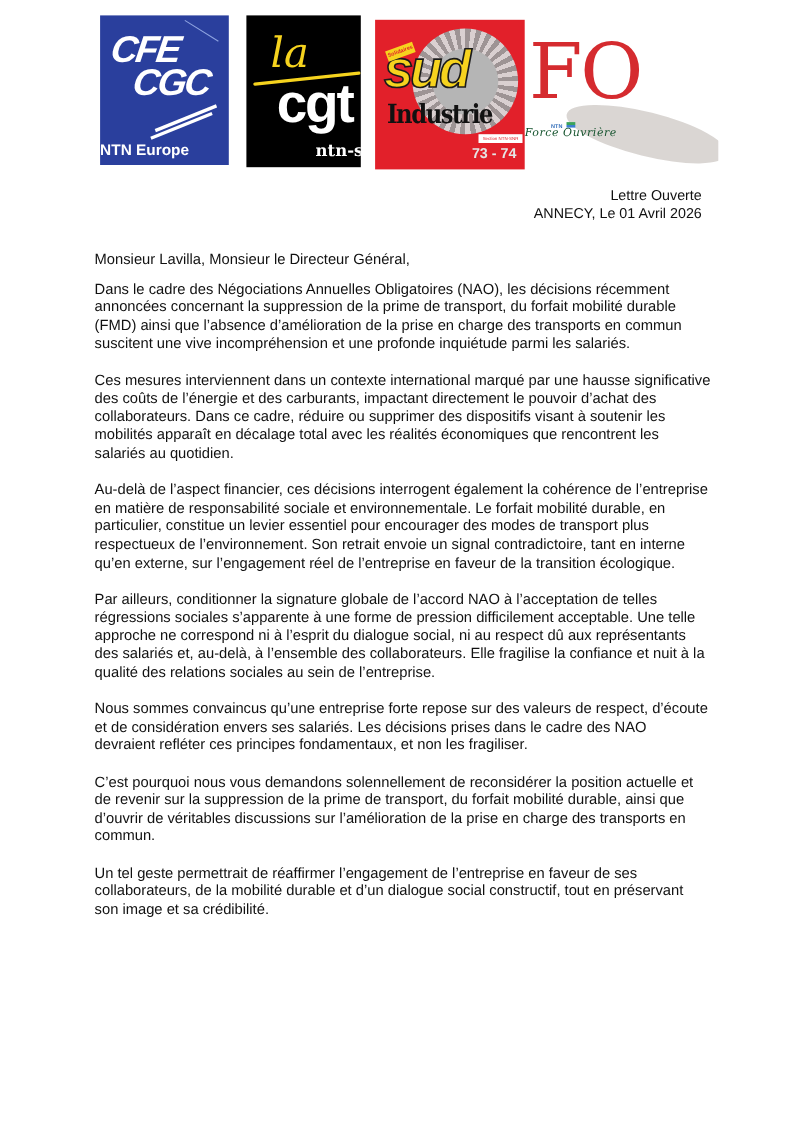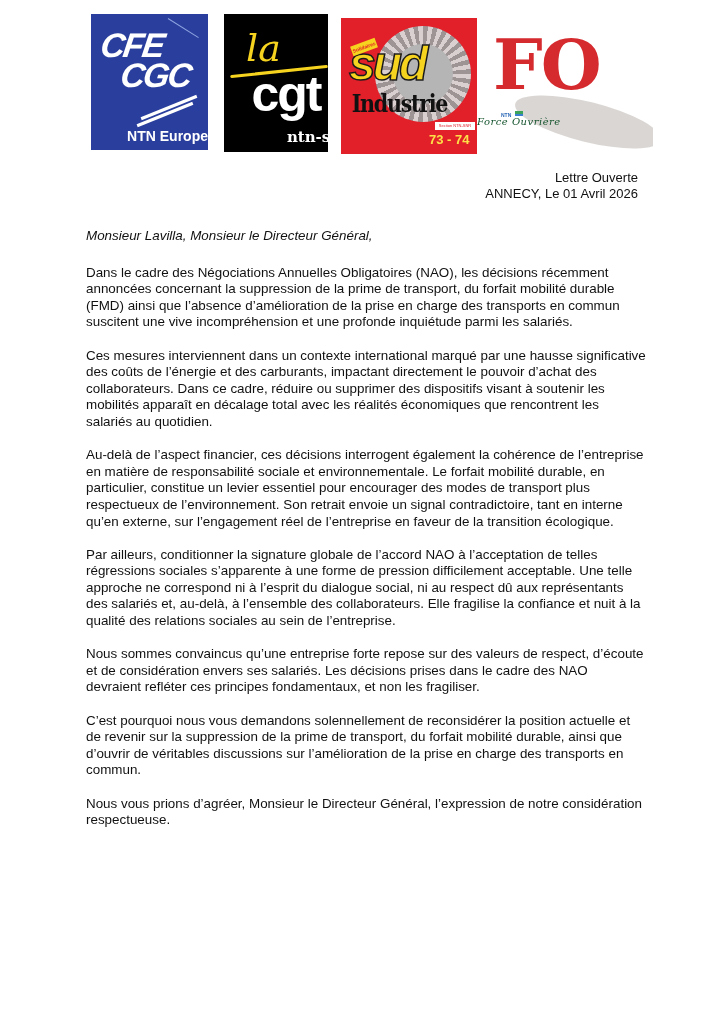--- a/index.html
+++ b/index.html
@@ -8,21 +8,21 @@
     .logos { position: absolute; top: 14px; left: 91px; height: 140px; width: 560px; }
     .logo { position: absolute; top: 0; overflow: hidden; }
     
     .logo-cfe { left: 0; top: 0; width: 117px; height: 136px; background: #2a3f9d; }
     .logo-cfe .cfe { position: absolute; left: 10px; top: 16px; color: #fff; font-weight: bold;
                      font-size: 34px; font-style: italic; letter-spacing: -2px; transform: skewX(-8deg); line-height: 30px; }
     .logo-cfe .cgc { position: absolute; left: 30px; top: 46px; color: #fff; font-weight: bold;
                      font-size: 34px; font-style: italic; letter-spacing: -2px; transform: skewX(-8deg); line-height: 30px; }
     .logo-cfe .stripe { position: absolute; left: 48px; width: 60px; height: 3px; background: #fff; transform: rotate(-22deg); }
     .logo-cfe .roof { position: absolute; right: 4px; top: 4px; width: 36px; height: 1px; background: #8fa4e0; transform: rotate(32deg); transform-origin: left; }
-    .logo-cfe .ntn { position: absolute; bottom: 6px; left: 0; width: 100%; text-align: right; color: #fff;
+    .logo-cfe .ntn { position: absolute; bottom: 6px; left: 0; width: 100%; text-align: left; color: #fff;
                      font-weight: bold; font-size: 14px; }
     
     .logo-cgt { left: 133px; top: 0; width: 104px; height: 138px; background: #000000; }
     .logo-cgt .la { position: absolute; left: 22px; top: 14px; color: #f6d31e; font-family: "DejaVu Serif", serif;
                     font-style: italic; font-size: 38px; line-height: 40px; }
     .logo-cgt .swash { position: absolute; left: 6px; top: 56px; width: 98px; height: 3px; background: #f6d31e; transform: rotate(-6deg); border-radius: 2px; }
     .logo-cgt .cgt { position: absolute; left: 0; top: 52px; width: 124px; text-align: center; color: #fff;
                      font-weight: bold; font-size: 50px; line-height: 56px; letter-spacing: -2px; }
     .logo-cgt .sub { position: absolute; bottom: 6px; left: 0; width: 100%; text-align: center; color: #fff;
                      font-family: "DejaVu Serif", serif; font-weight: bold; font-size: 15px; padding-left: 42px; }
@@ -33,36 +33,36 @@
     .logo-sud .gear-inner { position: absolute; left: 52px; top: 26px; width: 60px; height: 60px; border-radius: 50%; background: #b5b5b5; }
     .logo-sud .solid { position: absolute; left: 10px; top: 24px; width: 26px; height: 10px; background: #f6d31e; color: #e2202a;
                        font-size: 5px; font-weight: bold; text-align: center; line-height: 10px; transform: rotate(-20deg); }
     .logo-sud .sud { position: absolute; left: 8px; top: 16px; color: #f6d31e; font-weight: bold; font-style: italic;
                      font-size: 48px; line-height: 60px; letter-spacing: -3px; -webkit-text-stroke: 1.5px #1a1a1a; }
     .logo-sud .ind { position: absolute; left: 0; top: 72px; width: 136px; text-align: center; color: #111;
                      font-family: "DejaVu Serif", serif; font-weight: bold; font-size: 24px; letter-spacing: -1.5px;
                      transform: scaleX(0.86); transform-origin: left; line-height: 28px; }
     .logo-sud .sect { position: absolute; left: 94px; top: 104px; width: 40px; height: 8px; background: #fff; color: #e2202a;
                       font-size: 4px; line-height: 8px; text-align: center; }
-    .logo-sud .num { position: absolute; left: 88px; top: 114px; color: #fde047; font-weight: bold; font-size: 13px; }
+    .logo-sud .num { position: absolute; left: 88px; top: 114px; color: #e5e5e5; font-weight: bold; font-size: 13px; }
     
     .logo-fo { left: 386px; top: 6px; width: 176px; height: 134px; }
     .logo-fo .shadow { position: absolute; left: 36px; top: 82px; width: 150px; height: 40px; border-radius: 50%;
                        background: #d3cfcb; transform: rotate(14deg); opacity: 0.85; }
-    .logo-fo .fo { position: absolute; left: 16px; top: 10px; color: #d52b2f; font-family: "DejaVu Serif", serif; font-weight: bold;
+    .logo-fo .fo { position: absolute; left: 4px; top: 10px; color: #d52b2f; font-family: "DejaVu Serif", serif; font-weight: normal;
                    font-size: 70px; line-height: 70px; letter-spacing: -2px; }
     .logo-fo .ntn { position: absolute; left: 24px; top: 92px; color: #2e6bb8; font-size: 5px; font-weight: bold; }
     .logo-fo .flag { position: absolute; left: 38px; top: 91px; width: 8px; height: 5px; background: linear-gradient(#3ca35b 0 50%, #3b7fd0 50%); }
     .logo-fo .force { position: absolute; left: 0; top: 96px; color: #14532d; font-family: "DejaVu Serif", serif; font-style: italic;
                       font-size: 10px; letter-spacing: 0.5px; }
 
     .head-right { position: absolute; right: 86px; top: 170px; text-align: right; font-size: 13px; line-height: 16px; }
     .letter { position: absolute; left: 86px; top: 228px; width: 560px; font-size: 13.4px; line-height: 16.6px; }
     .letter p { margin: 0 0 16.6px 0; }
-    .letter p.salutation { margin-bottom: 20px; font-style: italic; }
+    .letter p.salutation { margin-bottom: 10px; }
   </style>
 </head>
 <body>
 
 <div class="logos">
   <div class="logo logo-cfe">
     <div class="roof"></div>
     <div class="cfe">CFE</div>
     <div class="cgc">CGC</div>
     <div class="stripe" style="top:92px"></div>
@@ -102,14 +102,14 @@
 </div>
 
 <div class="letter">
   <p class="salutation">Monsieur Lavilla, Monsieur le Directeur Général,</p>
   <p>Dans le cadre des Négociations Annuelles Obligatoires (NAO), les décisions récemment annoncées concernant la suppression de la prime de transport, du forfait mobilité durable (FMD) ainsi que l’absence d’amélioration de la prise en charge des transports en commun suscitent une vive incompréhension et une profonde inquiétude parmi les salariés.</p>
   <p>Ces mesures interviennent dans un contexte international marqué par une hausse significative des coûts de l’énergie et des carburants, impactant directement le pouvoir d’achat des collaborateurs. Dans ce cadre, réduire ou supprimer des dispositifs visant à soutenir les mobilités apparaît en décalage total avec les réalités économiques que rencontrent les salariés au quotidien.</p>
   <p>Au-delà de l’aspect financier, ces décisions interrogent également la cohérence de l’entreprise en matière de responsabilité sociale et environnementale. Le forfait mobilité durable, en particulier, constitue un levier essentiel pour encourager des modes de transport plus respectueux de l’environnement. Son retrait envoie un signal contradictoire, tant en interne qu’en externe, sur l’engagement réel de l’entreprise en faveur de la transition écologique.</p>
   <p>Par ailleurs, conditionner la signature globale de l’accord NAO à l’acceptation de telles régressions sociales s’apparente à une forme de pression difficilement acceptable. Une telle approche ne correspond ni à l’esprit du dialogue social, ni au respect dû aux représentants des salariés et, au-delà, à l’ensemble des collaborateurs. Elle fragilise la confiance et nuit à la qualité des relations sociales au sein de l’entreprise.</p>
   <p>Nous sommes convaincus qu’une entreprise forte repose sur des valeurs de respect, d’écoute et de considération envers ses salariés. Les décisions prises dans le cadre des NAO devraient refléter ces principes fondamentaux, et non les fragiliser.</p>
   <p>C’est pourquoi nous vous demandons solennellement de reconsidérer la position actuelle et de revenir sur la suppression de la prime de transport, du forfait mobilité durable, ainsi que d’ouvrir de véritables discussions sur l’amélioration de la prise en charge des transports en commun.</p>
-  <p>Nous vous prions d’agréer, Monsieur le Directeur Général, l’expression de notre considération respectueuse.</p>
+  <p>Un tel geste permettrait de réaffirmer l’engagement de l’entreprise en faveur de ses collaborateurs, de la mobilité durable et d’un dialogue social constructif, tout en préservant son image et sa crédibilité.</p>
 </div>
 
 </body></html>

